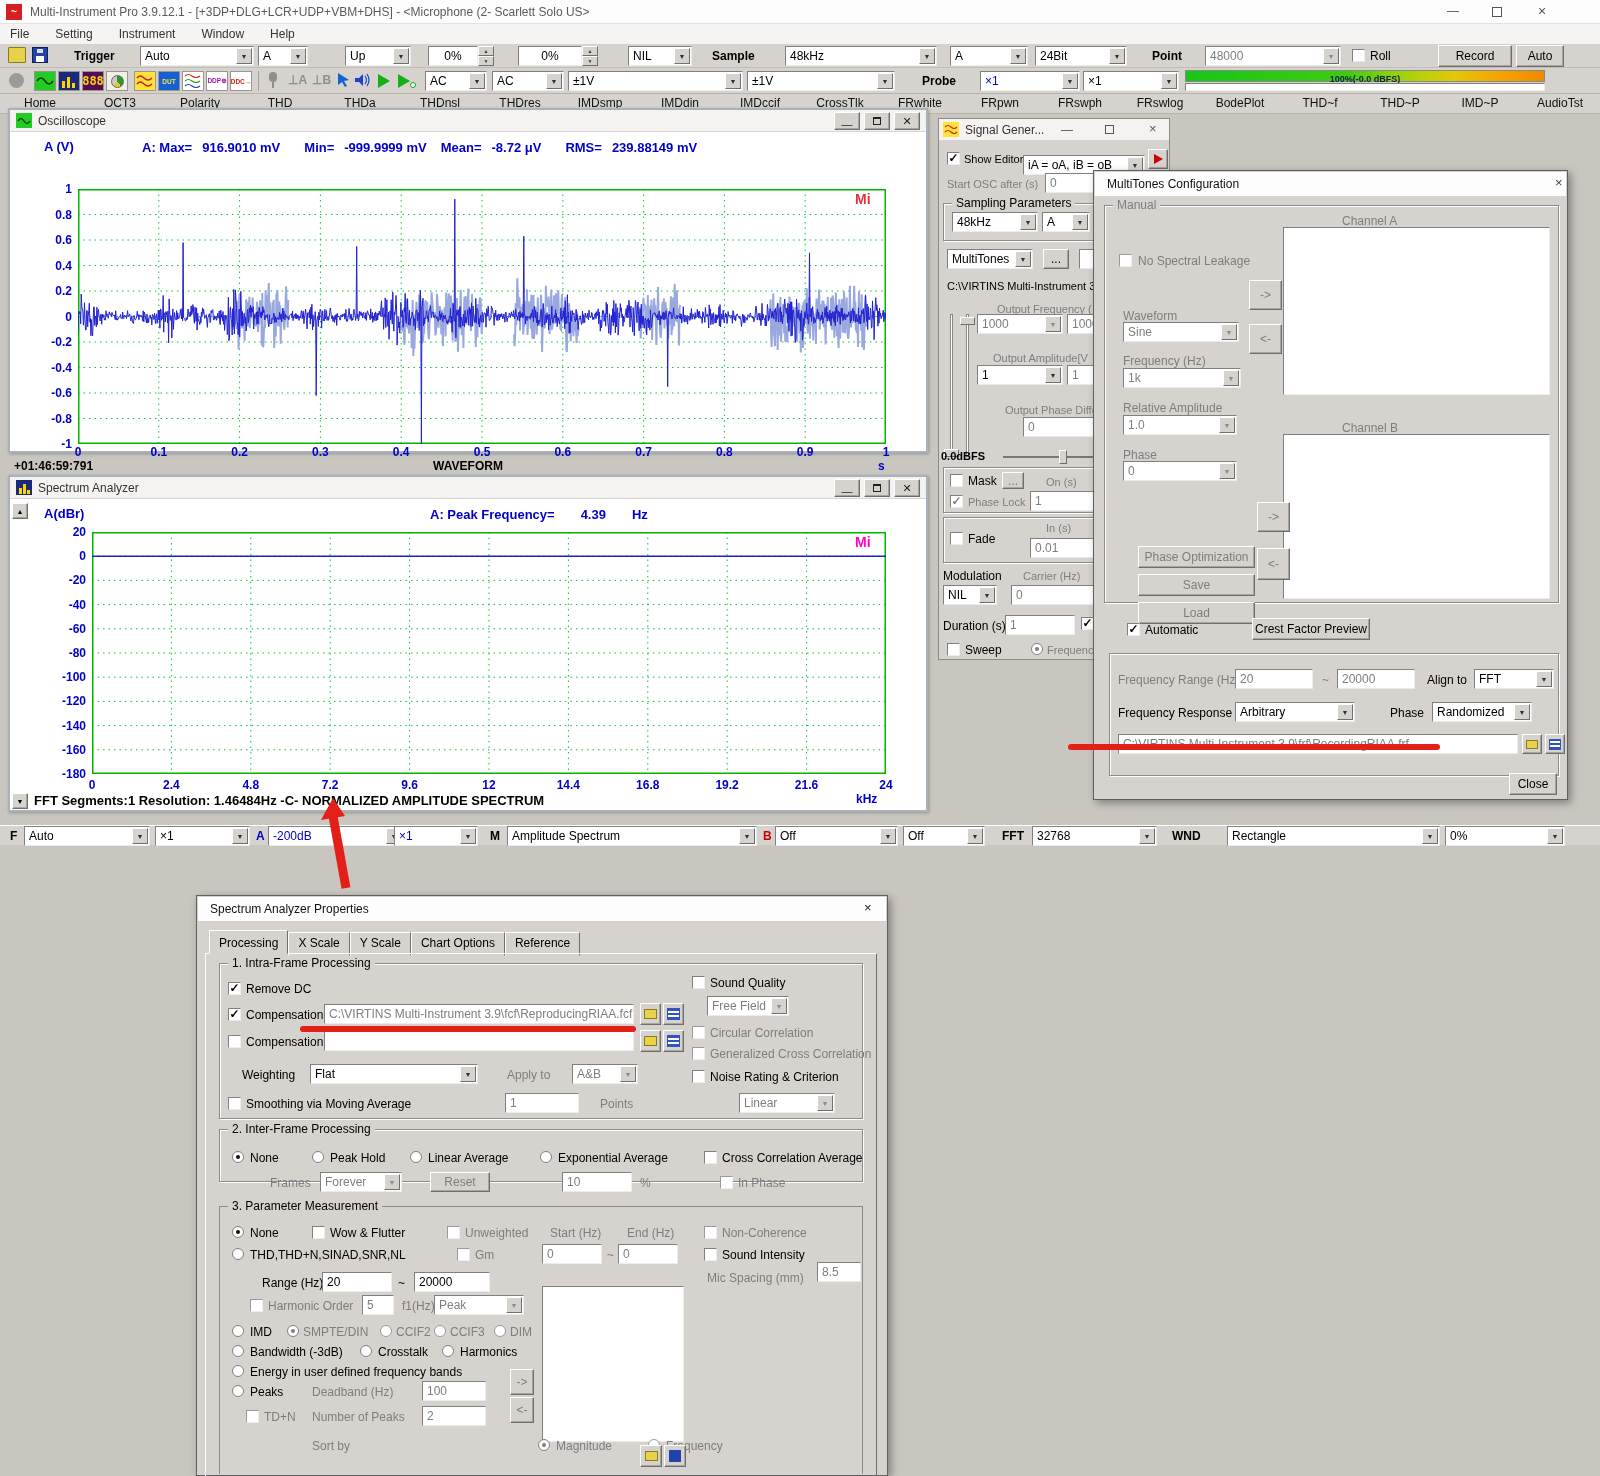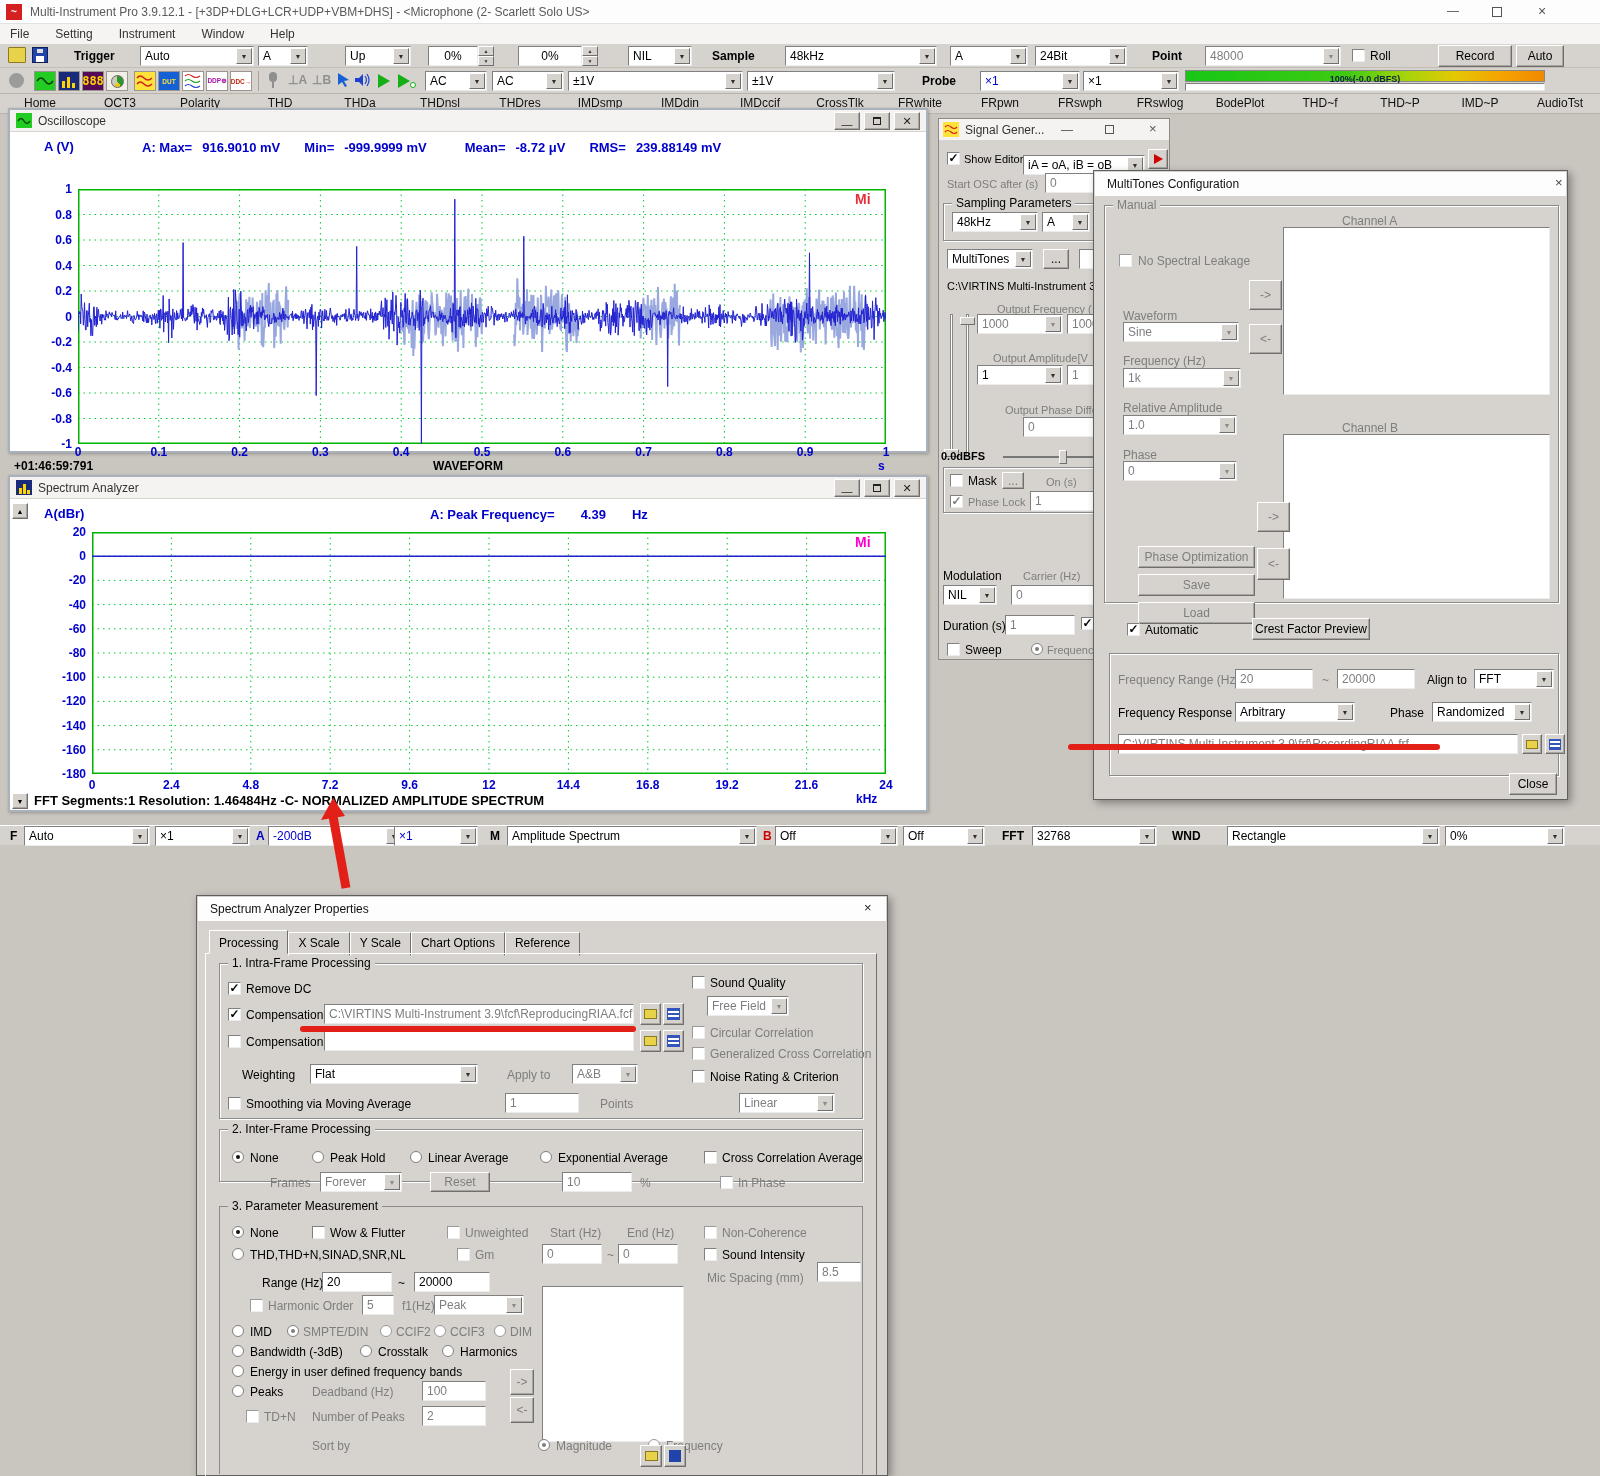--- a/index.html
+++ b/index.html
@@ -251,21 +251,21 @@
       </span>
     <span class="wbtn" style="left:884px">✕</span>
   </div>
   <div class="a" style="left:0;top:22px;width:916px;height:319px;background:#fff">
     <span class="lbl bold blue" style="left:34px;top:8px;font-size:13px">A (V)</span>
     <div class="a" style="left:132px;top:8px;display:flex;gap:10px;font-size:13px;font-weight:bold;color:#0000cc;white-space:nowrap">
       <span>A: Max=</span>
         <span>916.9010 mV</span>
       <span style="margin-left:14px">Min=</span>
         <span>-999.9999 mV</span>
-      <span style="margin-left:28px">Mean=</span>
+      <span style="margin-left:4px">Mean=</span>
         <span>-8.72  μV</span>
       <span style="margin-left:14px">RMS=</span>
         <span>239.88149 mV</span>
     </div>
     <div class="tick-y" style="left:22px;top:51px;width:40px;height:267px">
         <span>1</span>
         <span>0.8</span>
         <span>0.6</span>
         <span>0.4</span>
         <span>0.2</span>
@@ -528,20 +528,26 @@
     <span class="cb" style="left:6px;top:6px"></span>
     <span class="lbl" style="left:24px;top:6px">Mask</span>
     <span class="rb" style="left:58px;top:4px;width:22px;height:17px;color:#7e7e7e">
         <span>...</span>
       </span>
     <span class="lbl small dis" style="left:102px;top:7px">On (s)</span>
     <span class="cb on gray" style="left:6px;top:27px"></span>
     <span class="lbl small dis" style="left:24px;top:27px">Phase Lock</span>
     <div class="inp dis" style="left:86px;top:23px;width:138px"><span>1</span></div>
   </div>
+  <div class="grp" style="left:4px;top:398px;width:226px;height:46px">
+    <span class="lbl small dis" style="left:102px;top:3px">In (s)</span>
+    <span class="cb" style="left:6px;top:14px"></span>
+    <span class="lbl" style="left:24px;top:14px">Fade</span>
+    <div class="inp dis" style="left:86px;top:20px;width:138px"><span>0.01</span></div>
+  </div>
   <span class="lbl" style="left:4px;top:450px">Modulation</span>
   <span class="lbl small dis" style="left:84px;top:450px">Carrier (Hz)</span>
   <div class="cmb" style="left:4px;top:466px;width:54px">
       <span class="t">NIL</span>
       <span class="d">▼</span>
     </div>
   <div class="inp dis" style="left:72px;top:466px;width:158px"><span>0</span></div>
   <span class="lbl" style="left:4px;top:500px">Duration (s)</span>
   <div class="inp dis" style="left:66px;top:496px;width:70px"><span>1</span></div>
   <span class="cb on" style="left:142px;top:498px"></span>

